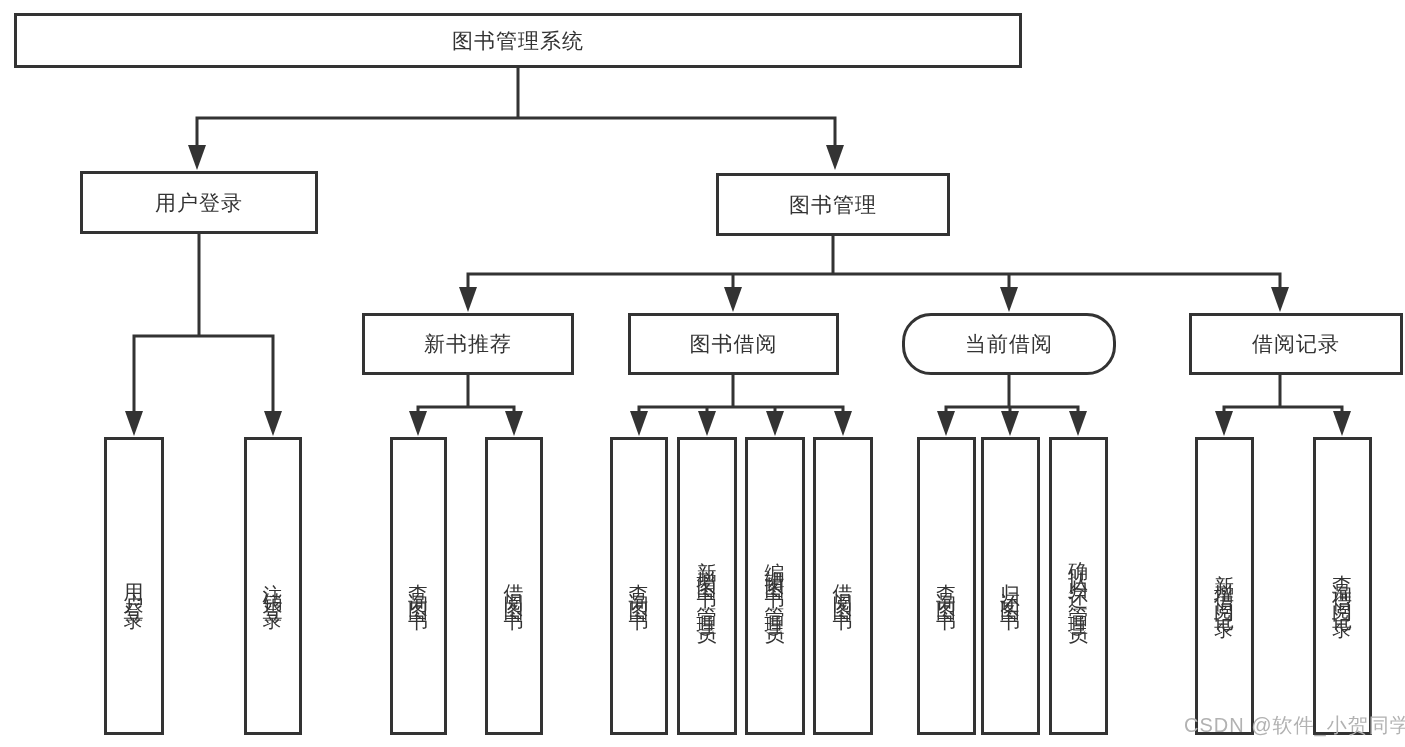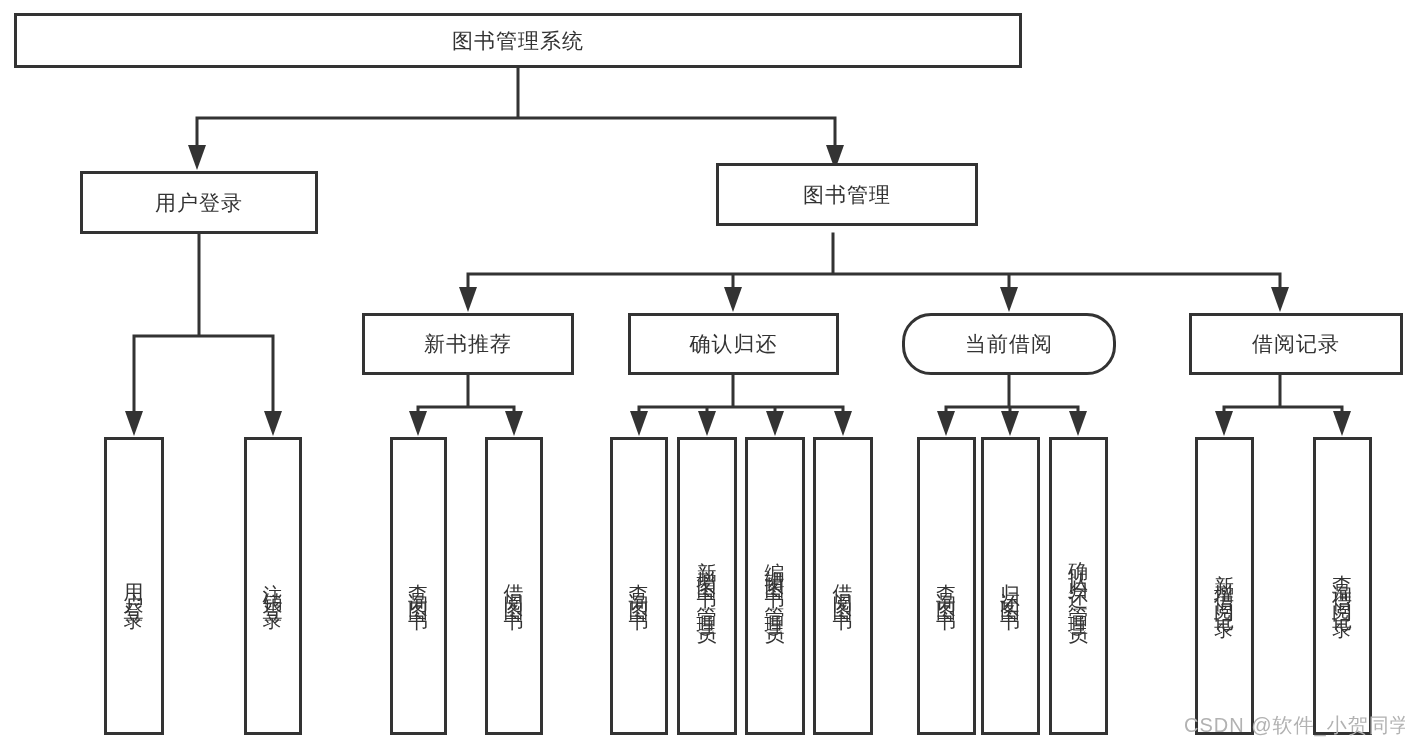--- a/index.html
+++ b/index.html
@@ -84,24 +84,24 @@
       <polygon points="1001,411 1019,411 1010,436"></polygon>
       <polygon points="1069,411 1087,411 1078,436"></polygon>
       <polygon points="1215,411 1233,411 1224,436"></polygon>
       <polygon points="1333,411 1351,411 1342,436"></polygon>
     </g>
   </svg>
 
   <div class="node" style="left:14px;top:13px;width:1008px;height:55px;">图书管理系统</div>
 
   <div class="node" style="left:80px;top:171px;width:238px;height:63px;">用户登录</div>
-  <div class="node" style="left:716px;top:163px;width:262px;height:63px;">图书管理</div>
+  <div class="node" style="left:716px;top:173px;width:234px;height:63px;">图书管理</div>
 
   <div class="node" style="left:362px;top:313px;width:212px;height:62px;">新书推荐</div>
-  <div class="node" style="left:628px;top:313px;width:211px;height:62px;">确认归还</div>
+  <div class="node" style="left:628px;top:313px;width:211px;height:62px;">图书借阅</div>
   <div class="node" style="left:902px;top:313px;width:214px;height:62px;border-radius:29px;">当前借阅</div>
   <div class="node" style="left:1173px;top:313px;width:214px;height:62px;margin-left:16px;">借阅记录</div>
 
   <div class="vnode" style="left:104px;width:60px;">用户登录</div>
   <div class="vnode" style="left:244px;width:58px;">注销登录</div>
 
   <div class="vnode" style="left:390px;width:57px;">查询图书</div>
   <div class="vnode" style="left:485px;width:58px;">借阅图书</div>
 
   <div class="vnode" style="left:610px;width:58px;">查询图书</div>

